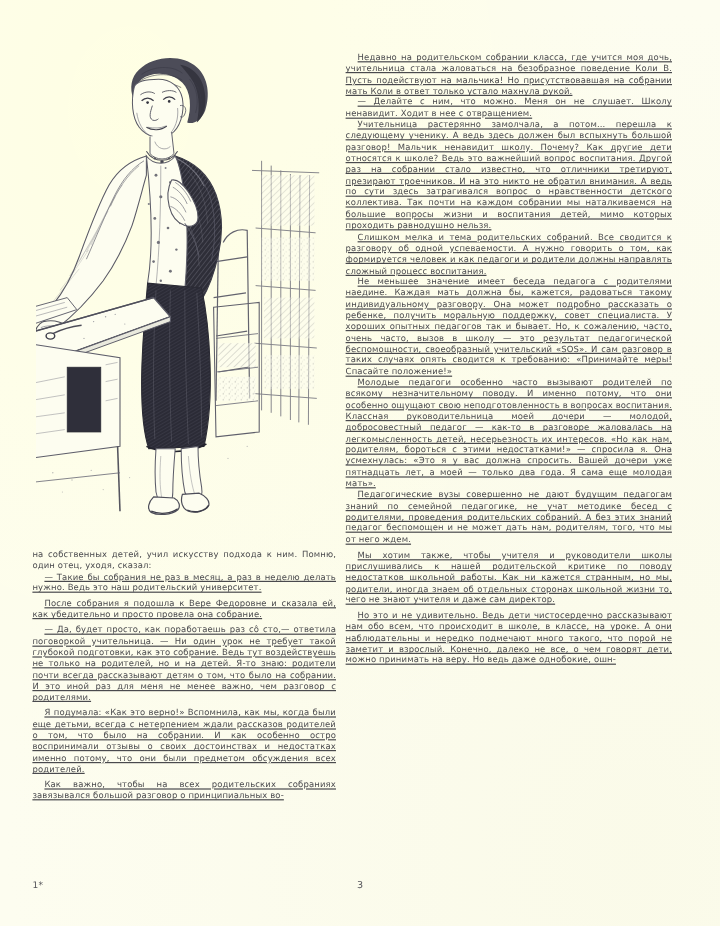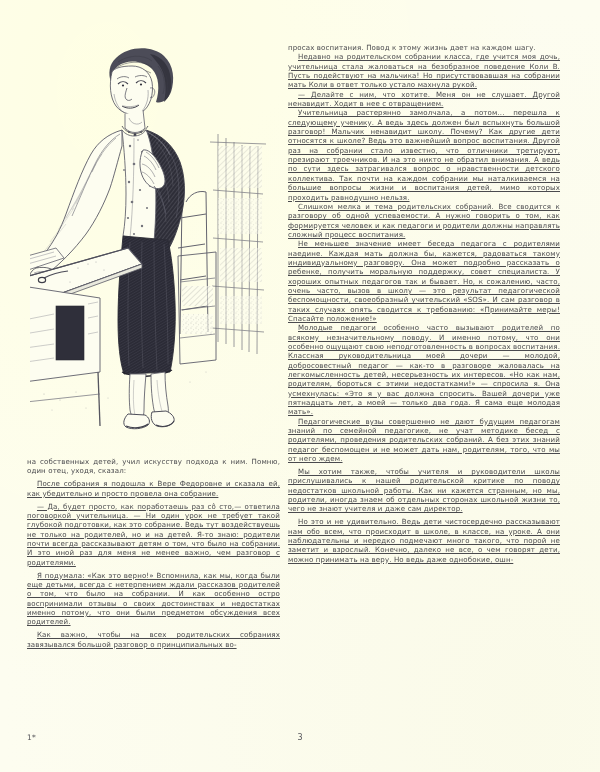--- a/index.html
+++ b/index.html
@@ -368,30 +368,30 @@
         <path d="M150 268 L185 264" stroke="#6c6c78" stroke-width="0.7" fill="none"></path>
         <path d="M150 296 L185 292" stroke="#6c6c78" stroke-width="0.7" fill="none"></path>
         <rect x="152" y="244" width="31" height="20" fill="url(#hatchLight)" opacity="0.6"></rect>
         <rect x="152" y="272" width="31" height="20" fill="url(#stipple)" opacity="0.6"></rect>
       </g>
     </svg>
   </div>
 
   <div class="column col-left">
     <p>на собственных детей, учил искусству подхода к ним. Помню, один отец, уходя, сказал:</p>
+    <p class="indent">— Такие бы собрания не раз в месяц, а раз в неделю делать нужно. Ведь это наш родительский университет.</p>
     <p class="indent gap">После собрания я подошла к Вере Федоровне и сказала ей, как убедительно и просто провела она собрание.</p>
     <p class="indent gap">— Да, будет просто, как поработаешь раз сô сто,— ответила поговоркой учительница. — Ни один урок не требует такой глубокой подготовки, как это собрание. Ведь тут воздействуешь не только на родителей, но и на детей. Я-то знаю: родители почти всегда рассказывают детям о том, что было на собрании. И это иной раз для меня не менее важно, чем разговор с родителями.</p>
     <p class="indent gap">Я подумала: «Как это верно!» Вспомнила, как мы, когда были еще детьми, всегда с нетерпением ждали рассказов родителей о том, что было на собрании. И как особенно остро воспринимали отзывы о своих достоинствах и недостатках именно потому, что они были предметом обсуждения всех родителей.</p>
     <p class="indent gap">Как важно, чтобы на всех родительских собраниях завязывался большой разговор о принципиальных во-</p>
   </div>
 
   <div class="column col-right">
-    <p>просах воспитания. Повод к этому жизнь дает на каждом шагу.</p>
     <p class="indent">Недавно на родительском собрании класса, где учится моя дочь, учительница стала жаловаться на безобразное поведение Коли В. Пусть подействуют на мальчика! Но присутствовавшая на собрании мать Коли в ответ только устало махнула рукой.</p>
-    <p class="indent">— Делайте с ним, что хотите. Меня он не слушает. Другой ненавидит. Ходит в нее с отвращением.</p>
+    <p class="indent">— Делайте с ним, что можно. Меня он не слушает. Школу ненавидит. Ходит в нее с отвращением.</p>
     <p class="indent">Учительница растерянно замолчала, а потом... перешла к следующему ученику. А ведь здесь должен был вспыхнуть большой разговор! Мальчик ненавидит школу. Почему? Как другие дети относятся к школе? Ведь это важнейший вопрос воспитания. Другой раз на собрании стало известно, что отличники третируют, презирают троечников. И на это никто не обратил внимания. А ведь по сути здесь затрагивался вопрос о нравственности детского коллектива. Так почти на каждом собрании мы наталкиваемся на большие вопросы жизни и воспитания детей, мимо которых проходить равнодушно нельзя.</p>
     <p class="indent">Слишком мелка и тема родительских собраний. Все сводится к разговору об одной успеваемости. А нужно говорить о том, как формируется человек и как педагоги и родители должны направлять сложный процесс воспитания.</p>
     <p class="indent">Не меньшее значение имеет беседа педагога с родителями наедине. Каждая мать должна бы, кажется, радоваться такому индивидуальному разговору. Она может подробно рассказать о ребенке, получить моральную поддержку, совет специалиста. У хороших опытных педагогов так и бывает. Но, к сожалению, часто, очень часто, вызов в школу — это результат педагогической беспомощности, своеобразный учительский «SOS». И сам разговор в таких случаях опять сводится к требованию: «Принимайте меры! Спасайте положение!»</p>
     <p class="indent">Молодые педагоги особенно часто вызывают родителей по всякому незначительному поводу. И именно потому, что они особенно ощущают свою неподготовленность в вопросах воспитания. Классная руководительница моей дочери — молодой, добросовестный педагог — как-то в разговоре жаловалась на легкомысленность детей, несерьезность их интересов. «Но как нам, родителям, бороться с этими недостатками!» — спросила я. Она усмехнулась: «Это я у вас должна спросить. Вашей дочери уже пятнадцать лет, а моей — только два года. Я сама еще молодая мать».</p>
     <p class="indent">Педагогические вузы совершенно не дают будущим педагогам знаний по семейной педагогике, не учат методике бесед с родителями, проведения родительских собраний. А без этих знаний педагог беспомощен и не может дать нам, родителям, того, что мы от него ждем.</p>
     <p class="indent gap">Мы хотим также, чтобы учителя и руководители школы прислушивались к нашей родительской критике по поводу недостатков школьной работы. Как ни кажется странным, но мы, родители, иногда знаем об отдельных сторонах школьной жизни то, чего не знают учителя и даже сам директор.</p>
     <p class="indent gap">Но это и не удивительно. Ведь дети чистосердечно рассказывают нам обо всем, что происходит в школе, в классе, на уроке. А они наблюдательны и нередко подмечают много такого, что порой не заметит и взрослый. Конечно, далеко не все, о чем говорят дети, можно принимать на веру. Но ведь даже однобокие, ошн-</p>
   </div>
 
   <div class="footer-left">1*</div>

